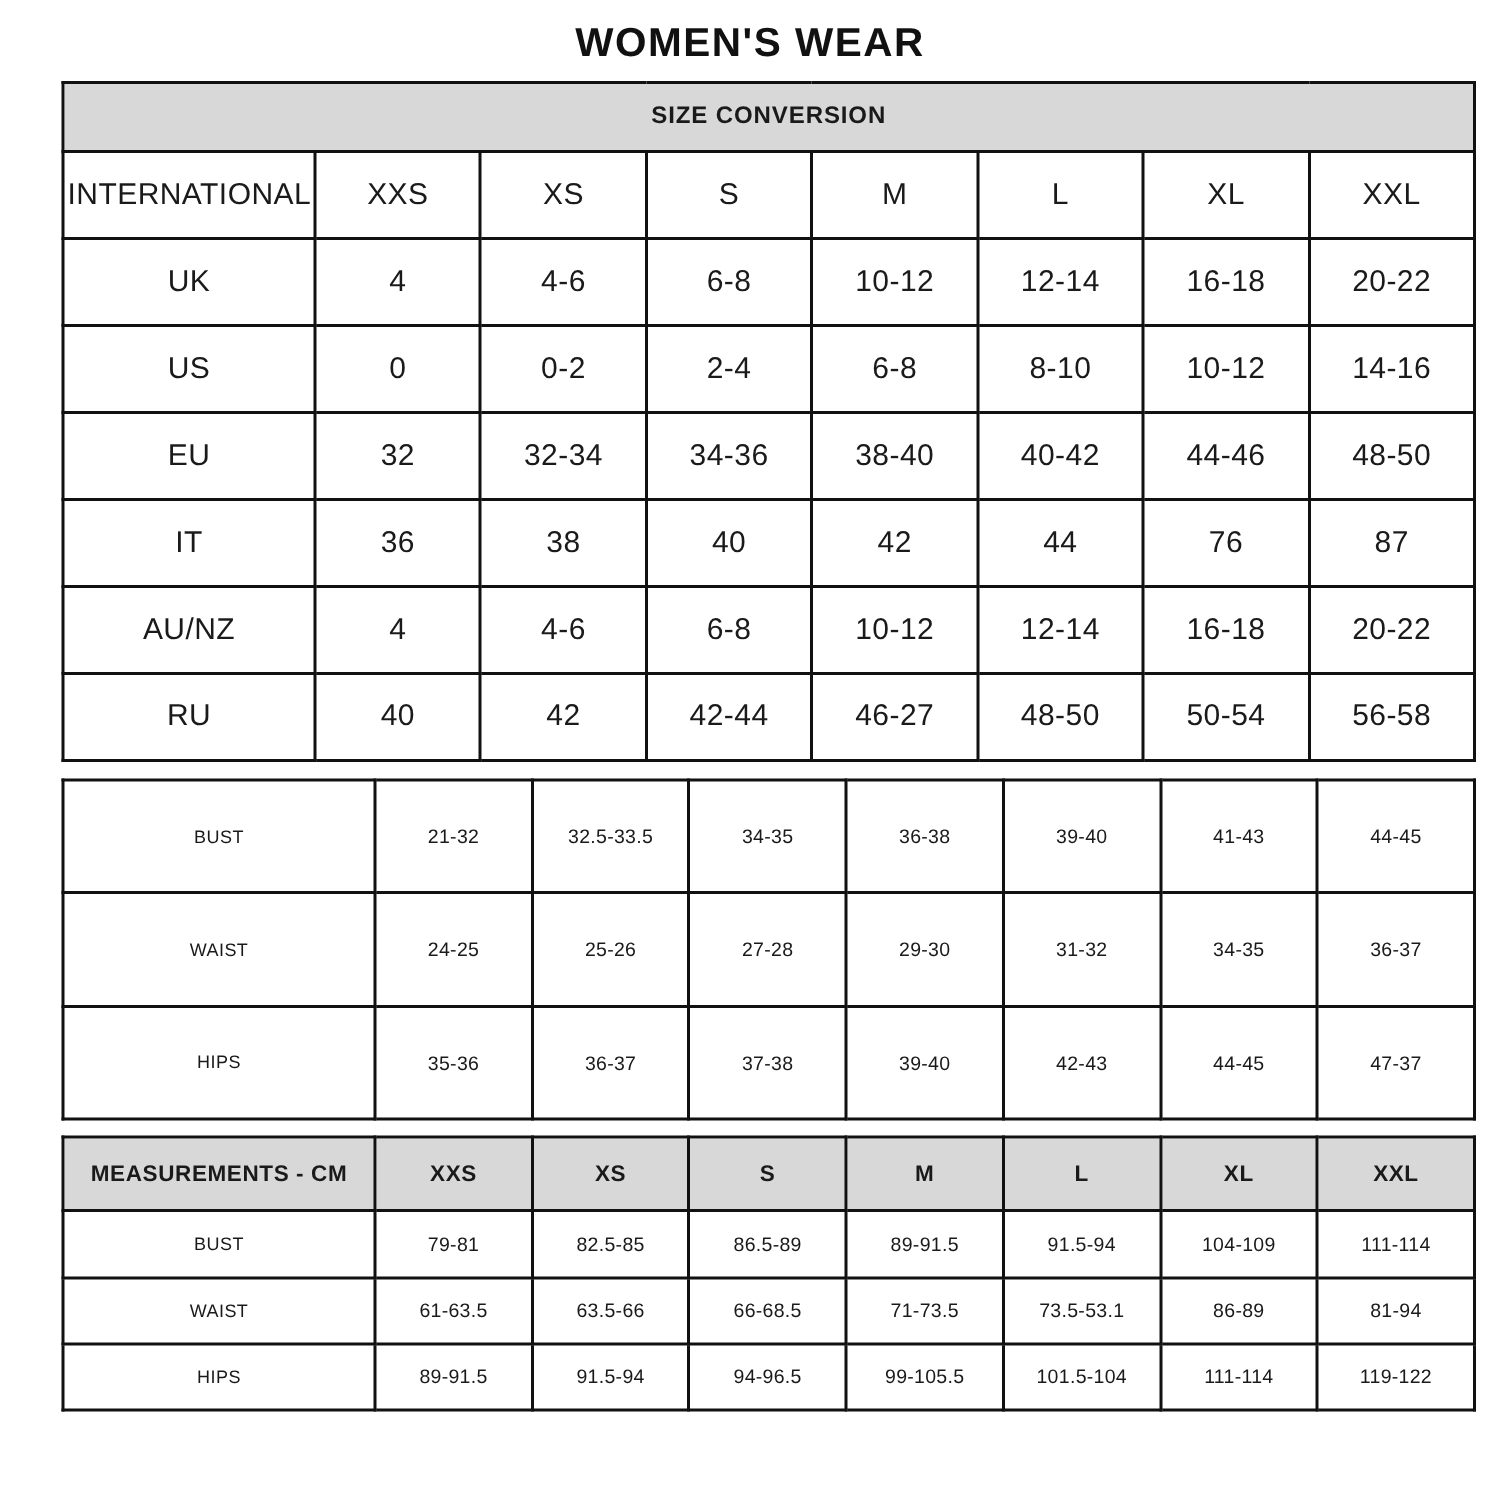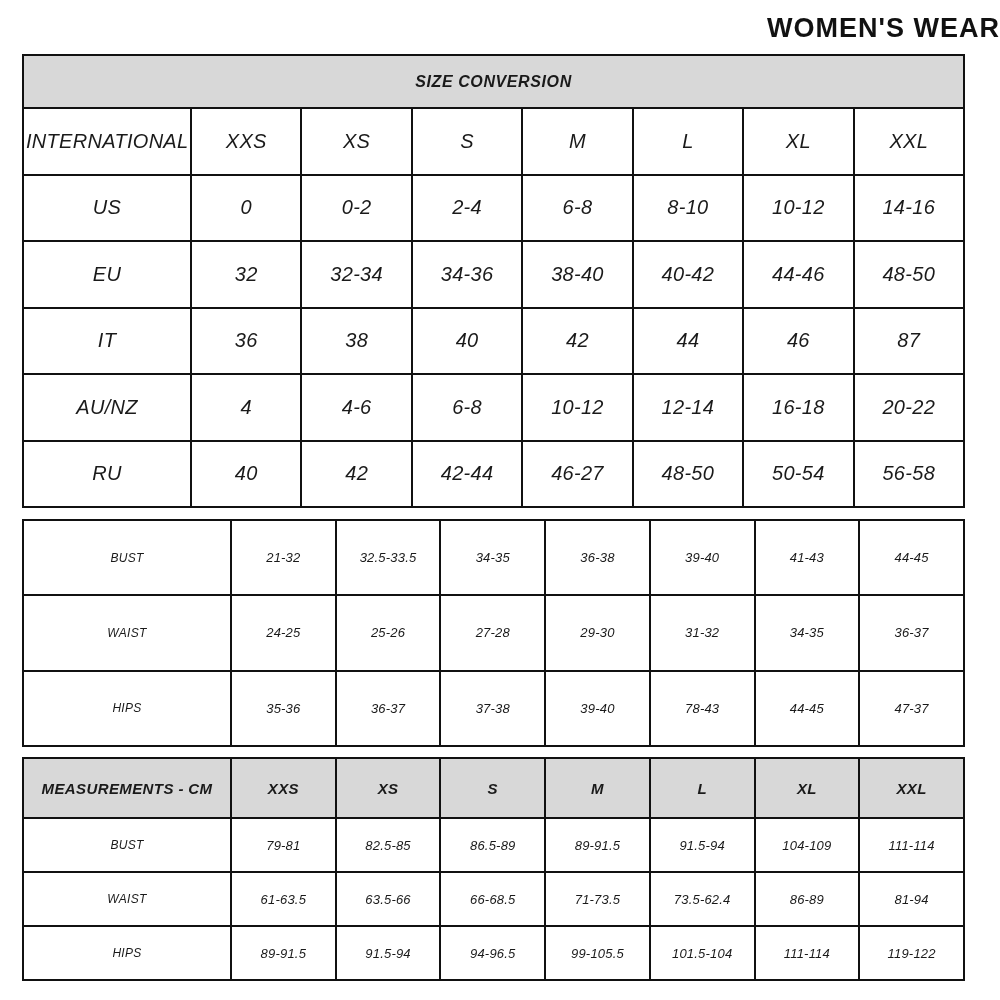--- a/index.html
+++ b/index.html
@@ -14,53 +14,52 @@
   .page {
     width: 1000px;
     height: 1000px;
     box-sizing: border-box;
     overflow: hidden;
   }
   .title {
     margin: 0;
     padding-top: 13px;
     height: 41px;
-    text-align: right;
+    text-align: center;
     font-size: 27px;
     font-weight: 700;
     letter-spacing: 1px;
     color: #111111;
   }
   table.tbl {
     border-collapse: collapse;
     table-layout: fixed;
     width: 943px;
-    margin-left: 22px;
-    font-style: italic;
+    margin-left: 41px;
   }
   table.tbl td {
     border: 2px solid #111111;
     text-align: center;
     vertical-align: middle;
     padding: 0 2px;
     overflow: hidden;
     white-space: nowrap;
   }
   
   .t1 { height: 454px; }
   .t1 td { font-size: 20px; letter-spacing: 0.3px; }
   .t1 .merged-header {
     background: #d8d8d8;
     font-weight: 700;
     font-size: 16px;
     letter-spacing: 0.6px;
   }
   
   .t2 { margin-top: 11px; height: 228px; }
-  .t3 { margin-top: 10px; height: 224px; }
+  .t3 { margin-top: 10px; height: 184px; }
   .t2 tr.hdr td, .t3 tr.hdr td {
     background: #d8d8d8;
     font-weight: 700;
     font-size: 15px;
     letter-spacing: 0.4px;
   }
   .t2 td.lbl, .t3 td.lbl { font-size: 12px; letter-spacing: 0.3px; }
   .t2 td.val, .t3 td.val { font-size: 13px; letter-spacing: 0.2px; }
 </style>
 </head>
@@ -89,20 +88,30 @@
       <td>INTERNATIONAL</td>
       <td>XXS</td>
       <td>XS</td>
       <td>S</td>
       <td>M</td>
       <td>L</td>
       <td>XL</td>
       <td>XXL</td>
     </tr>
     <tr>
+      <td>UK</td>
+      <td>4</td>
+      <td>4-6</td>
+      <td>6-8</td>
+      <td>10-12</td>
+      <td>12-14</td>
+      <td>16-18</td>
+      <td>20-22</td>
+    </tr>
+    <tr>
       <td>US</td>
       <td>0</td>
       <td>0-2</td>
       <td>2-4</td>
       <td>6-8</td>
       <td>8-10</td>
       <td>10-12</td>
       <td>14-16</td>
     </tr>
     <tr>
@@ -115,21 +124,21 @@
       <td>44-46</td>
       <td>48-50</td>
     </tr>
     <tr>
       <td>IT</td>
       <td>36</td>
       <td>38</td>
       <td>40</td>
       <td>42</td>
       <td>44</td>
-      <td>46</td>
+      <td>76</td>
       <td>87</td>
     </tr>
     <tr>
       <td>AU/NZ</td>
       <td>4</td>
       <td>4-6</td>
       <td>6-8</td>
       <td>10-12</td>
       <td>12-14</td>
       <td>16-18</td>
@@ -179,21 +188,21 @@
       <td class="val">31-32</td>
       <td class="val">34-35</td>
       <td class="val">36-37</td>
     </tr>
     <tr>
       <td class="lbl">HIPS</td>
       <td class="val">35-36</td>
       <td class="val">36-37</td>
       <td class="val">37-38</td>
       <td class="val">39-40</td>
-      <td class="val">78-43</td>
+      <td class="val">42-43</td>
       <td class="val">44-45</td>
       <td class="val">47-37</td>
     </tr>
   </tbody>
     </table>
 
   <table class="tbl t3">
     <colgroup>
       <col style="width:208px">
       <col>
@@ -224,21 +233,21 @@
       <td class="val">91.5-94</td>
       <td class="val">104-109</td>
       <td class="val">111-114</td>
     </tr>
     <tr>
       <td class="lbl">WAIST</td>
       <td class="val">61-63.5</td>
       <td class="val">63.5-66</td>
       <td class="val">66-68.5</td>
       <td class="val">71-73.5</td>
-      <td class="val">73.5-62.4</td>
+      <td class="val">73.5-53.1</td>
       <td class="val">86-89</td>
       <td class="val">81-94</td>
     </tr>
     <tr>
       <td class="lbl">HIPS</td>
       <td class="val">89-91.5</td>
       <td class="val">91.5-94</td>
       <td class="val">94-96.5</td>
       <td class="val">99-105.5</td>
       <td class="val">101.5-104</td>

